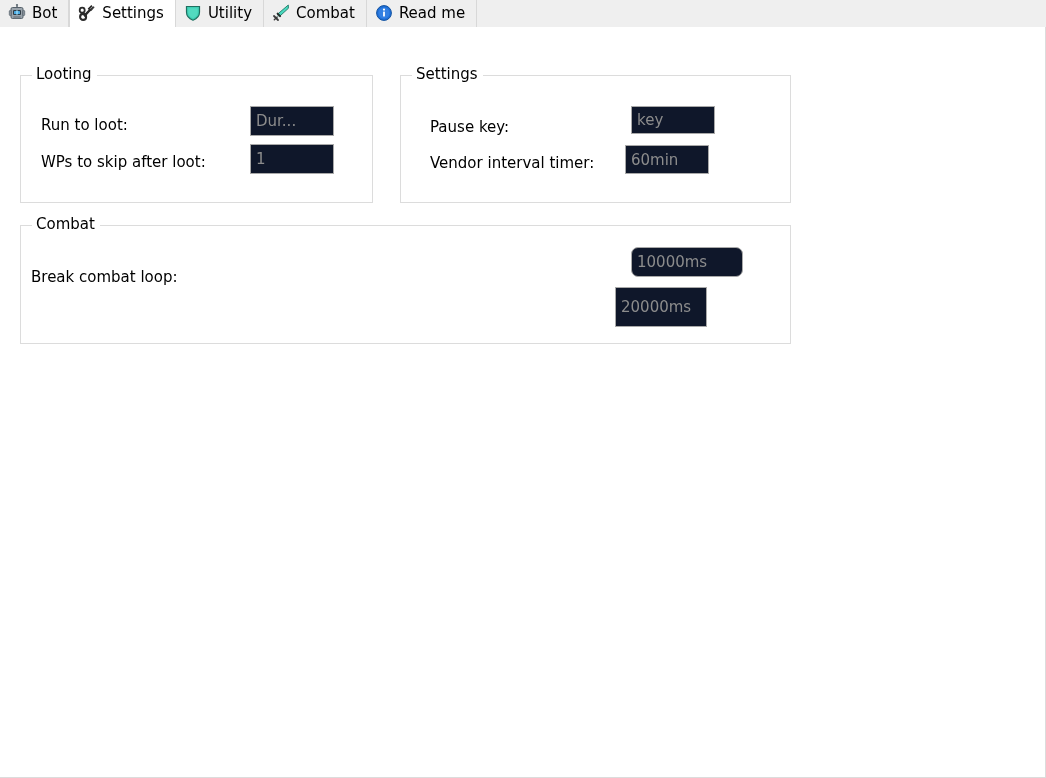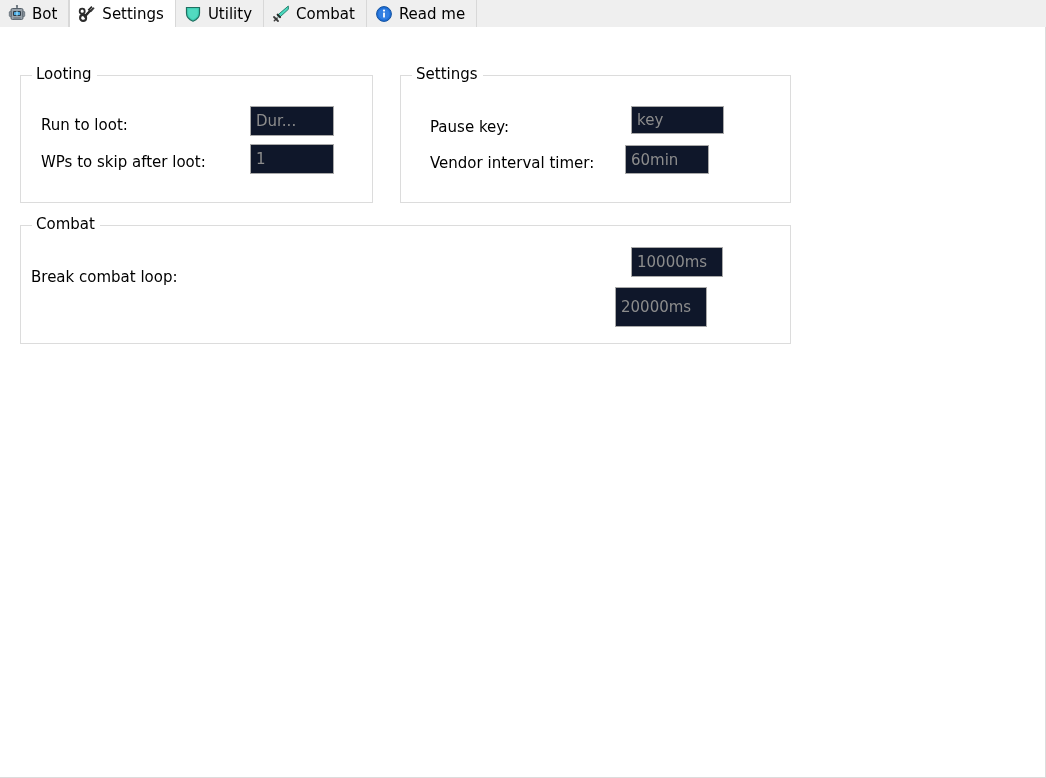--- a/index.html
+++ b/index.html
@@ -25,21 +25,21 @@
   .tabstrip {
     position: absolute;
     left: 0;
     top: 0;
     width: 1046px;
     height: 27px;
     background: #efefef;
     border-bottom: 1px solid #d8d8d8;
     box-sizing: border-box;
     display: flex;
-    align-items: flex-start;
+    align-items: center;
   }
 
   .tab {
     height: 27px;
     box-sizing: border-box;
     display: flex;
     align-items: center;
     gap: 6px;
     padding: 0 11px 0 8px;
     font-size: 15px;
@@ -147,28 +147,28 @@
   .tinput::-moz-placeholder { color: #8c8c8c; opacity: 1; }
 
   
   #lbl-run-to-loot      { left: 20px; top: 40px; }
   #in-run-to-loot       { left: 229px; top: 30px; width: 84px; height: 30px; }
   #lbl-wps-skip         { left: 20px; top: 77px; }
   #in-wps-skip          { left: 229px; top: 68px; width: 84px; height: 30px; }
 
   
   #lbl-pause-key        { left: 29px; top: 42px; }
-  #in-pause-key         { left: 230px; top: 30px; width: 93px; height: 28px; }
+  #in-pause-key         { left: 230px; top: 30px; width: 84px; height: 28px; }
   #lbl-vendor-interval  { left: 29px; top: 78px; }
   #in-vendor-interval   { left: 224px; top: 69px; width: 84px; height: 29px; }
 
   
   #lbl-break-combat     { left: 10px; top: 42px; }
   #lbl-if-player        { left: 199px; top: 32px; }
-  #in-if-player         { left: 610px; top: 21px; width: 92px; height: 30px; }
+  #in-if-player         { left: 610px; top: 21px; width: 112px; height: 30px; border-radius: 7px; }
   #lbl-if-target        { left: 199px; top: 72px; }
   #in-if-target         { left: 594px; top: 61px; width: 92px; height: 40px; }
 </style>
 </head>
 <body>
 
 <div class="window">
 
   <div class="tabstrip">
 

